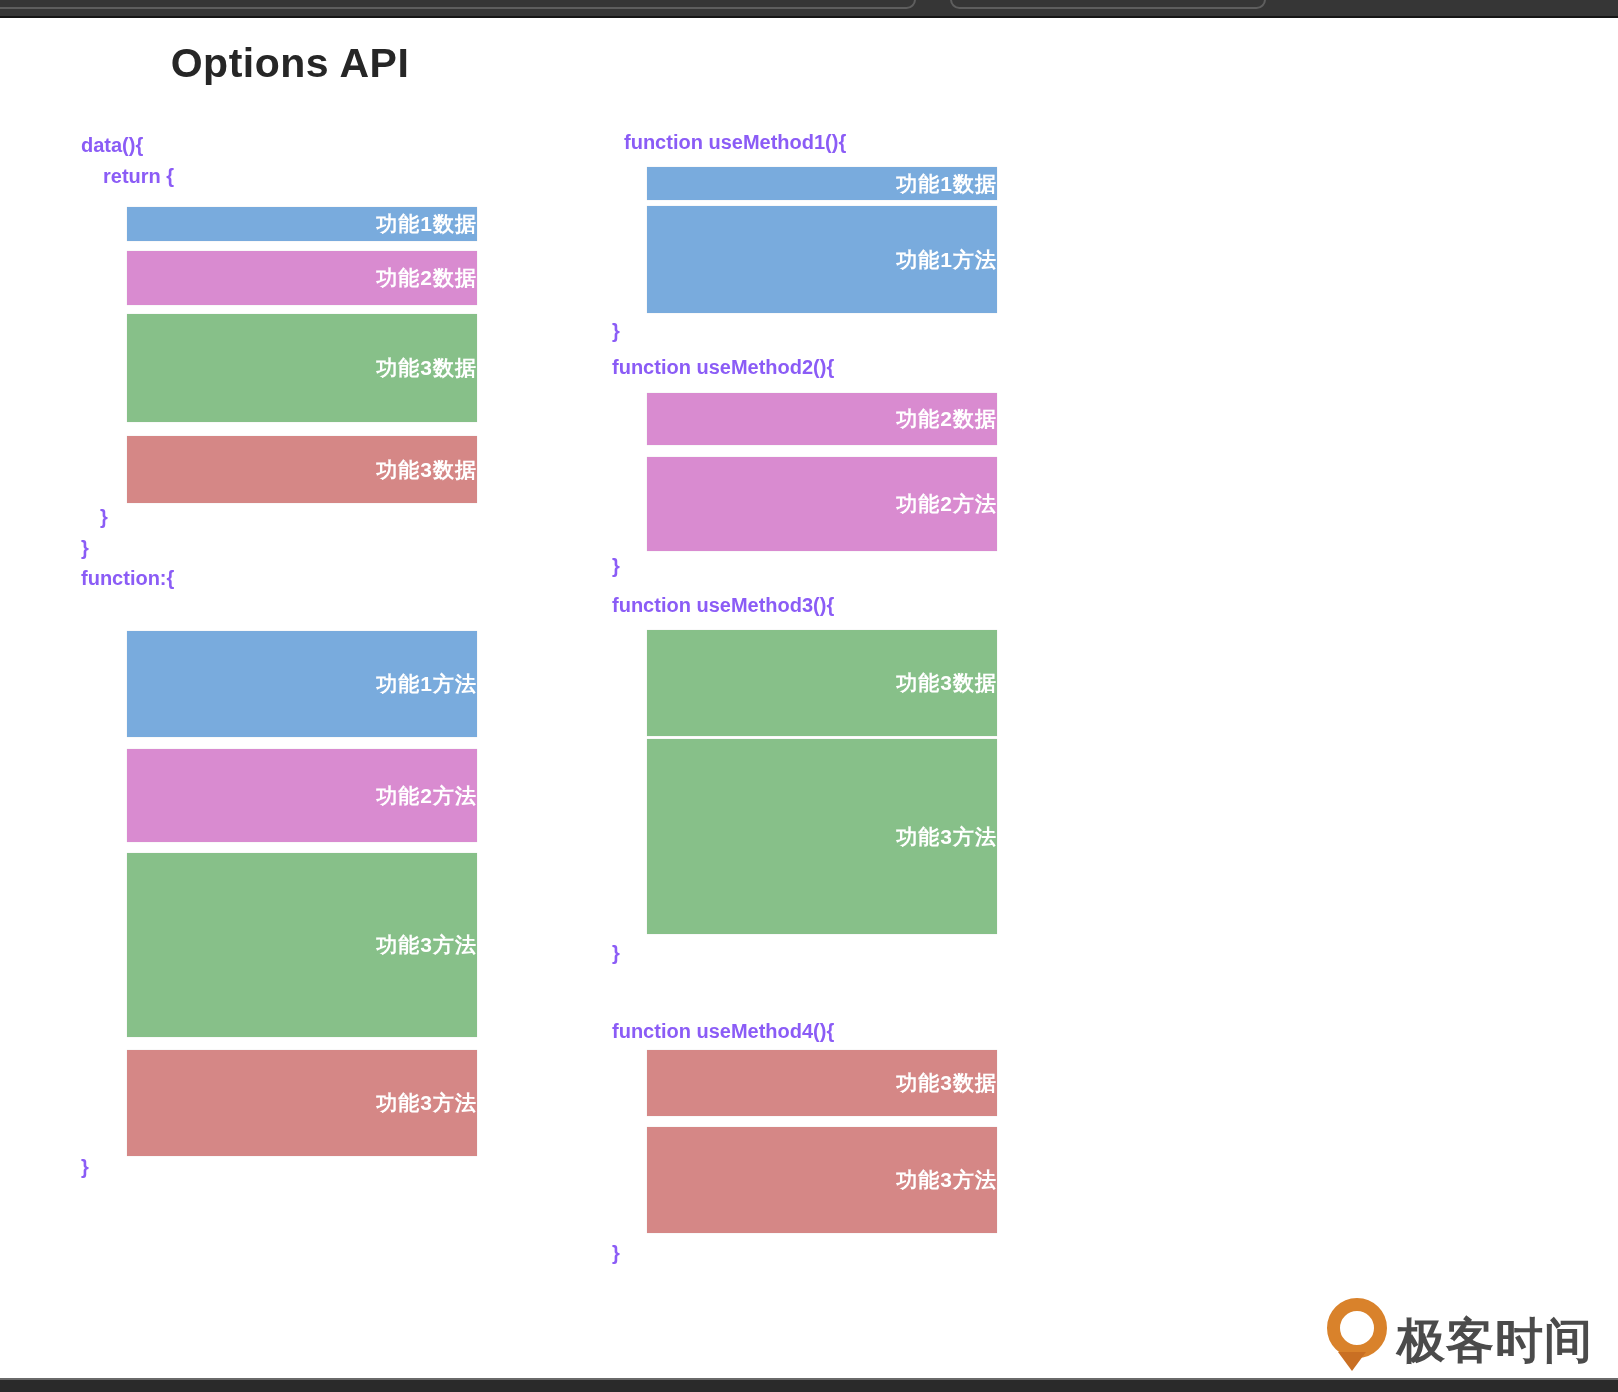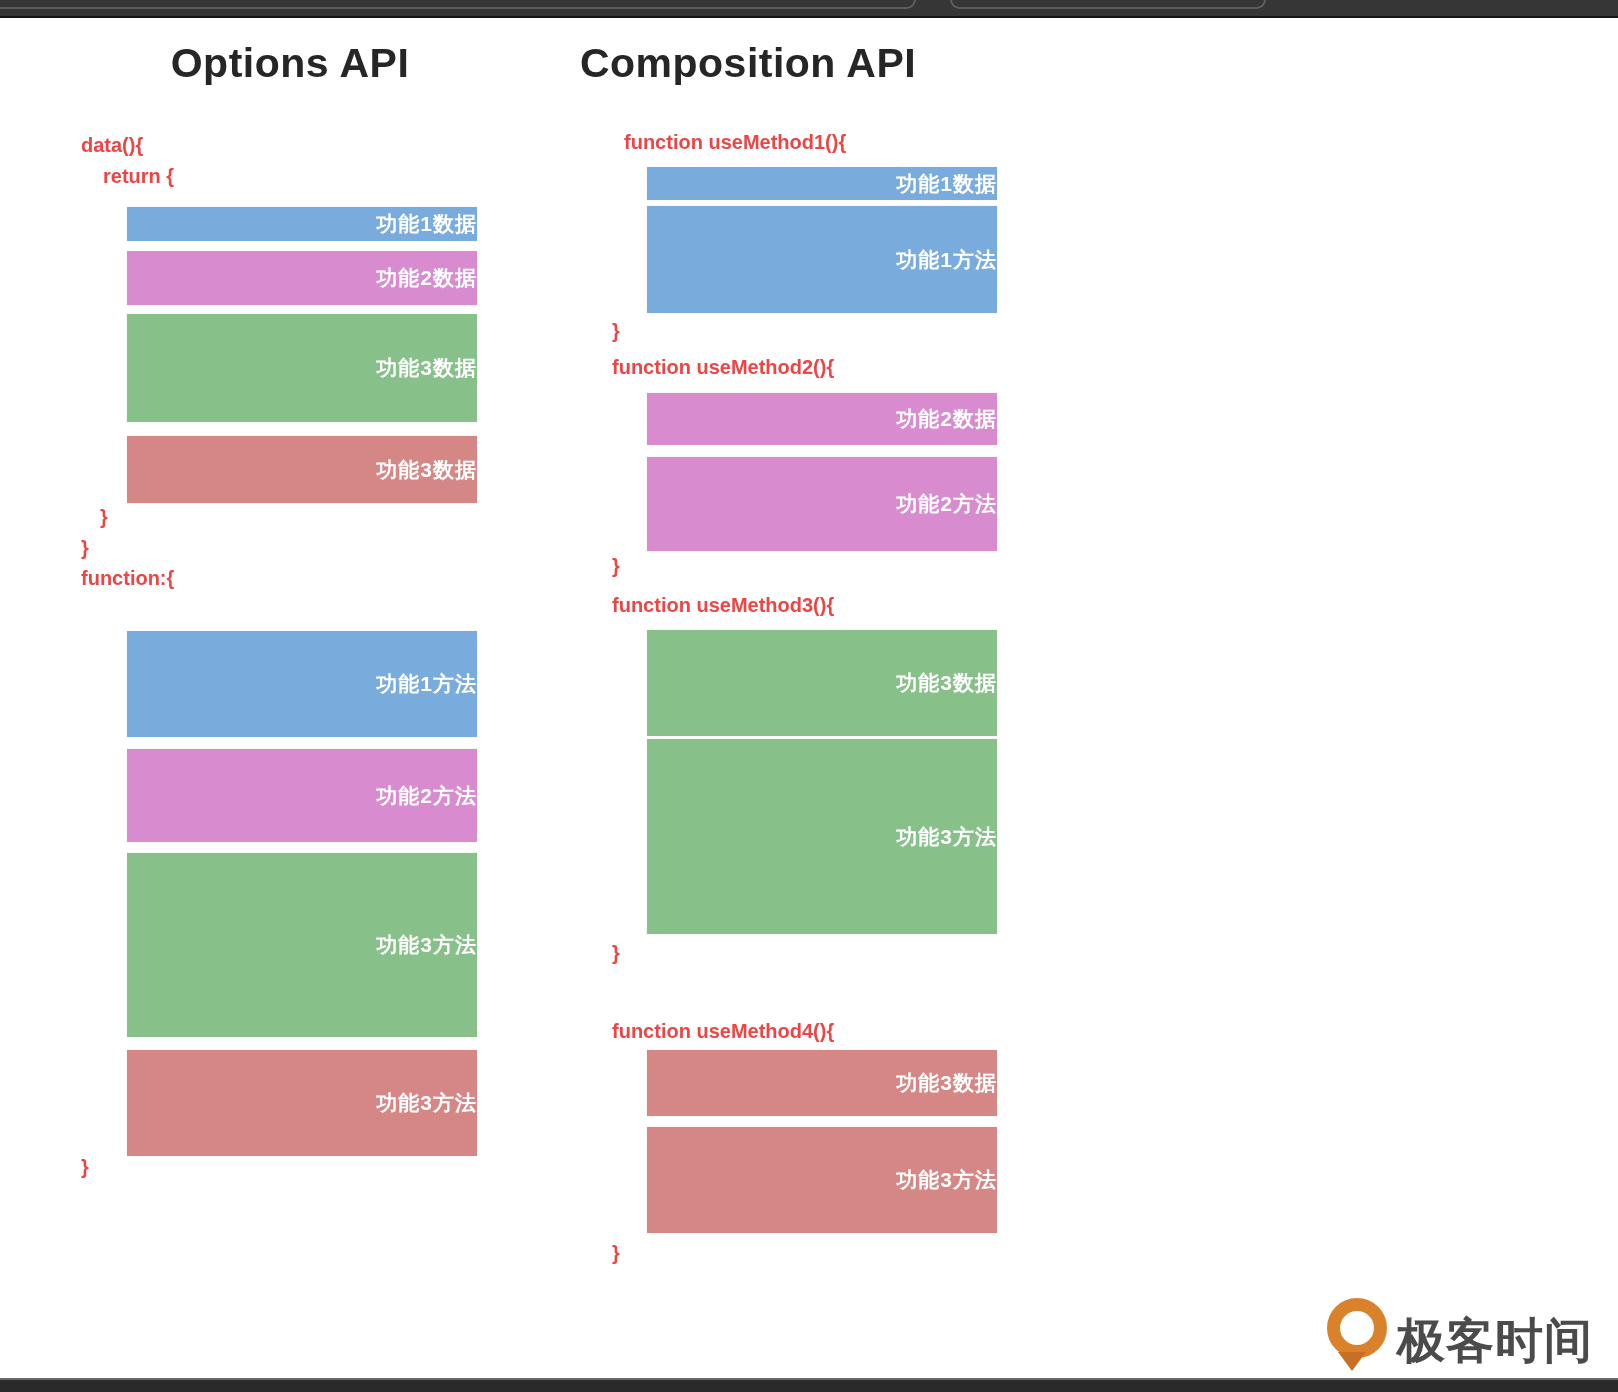--- a/index.html
+++ b/index.html
@@ -20,21 +20,21 @@
   .bottombar{
     position:absolute;left:0;top:1378px;width:1618px;height:14px;
     background:#2a2a2a;border-top:2px solid #6a6a6a;z-index:5;
   }
   
   .title{
     position:absolute;font-size:41px;font-weight:800;color:#262626;
     text-align:center;letter-spacing:0.5px;
   }
   .code{
-    position:absolute;font-size:20px;font-weight:700;color:#ef4444;
+    position:absolute;font-size:20px;font-weight:700;color:#8b5cf6;
     white-space:pre;line-height:22px;
   }
   
   .block{
     position:absolute;display:flex;align-items:center;justify-content:flex-end;
     box-shadow:0 0 1px rgba(0,0,0,0.15);
   }
   .block-label{
     color:#ffffff;font-size:21px;font-weight:700;letter-spacing:1px;
   }
@@ -64,21 +64,20 @@
 
 <div class="canvas">
 
   <div class="topbar">
     <div class="tab-outline tab-left"></div>
     <div class="tab-outline tab-addr"></div>
   </div>
   <div class="bottombar"></div>
 
   <div class="title" style="left:130px;top:40px;width:320px;">Options API</div>
-  <div class="title" style="left:578px;top:40px;width:340px;">Composition API</div>
 
   <div class="code" style="left:81px;top:134px;">data(){</div>
   <div class="code" style="left:103px;top:165px;">return {</div>
 
   <div class="block" style="left: 127px; top: 207px; width: 350px; height: 34px; background-color: rgb(121, 171, 221);">
     <span class="block-label">功能1数据</span>
   </div>
   <div class="block" style="left: 127px; top: 251px; width: 350px; height: 54px; background-color: rgb(217, 139, 208);">
     <span class="block-label">功能2数据</span>
   </div>

